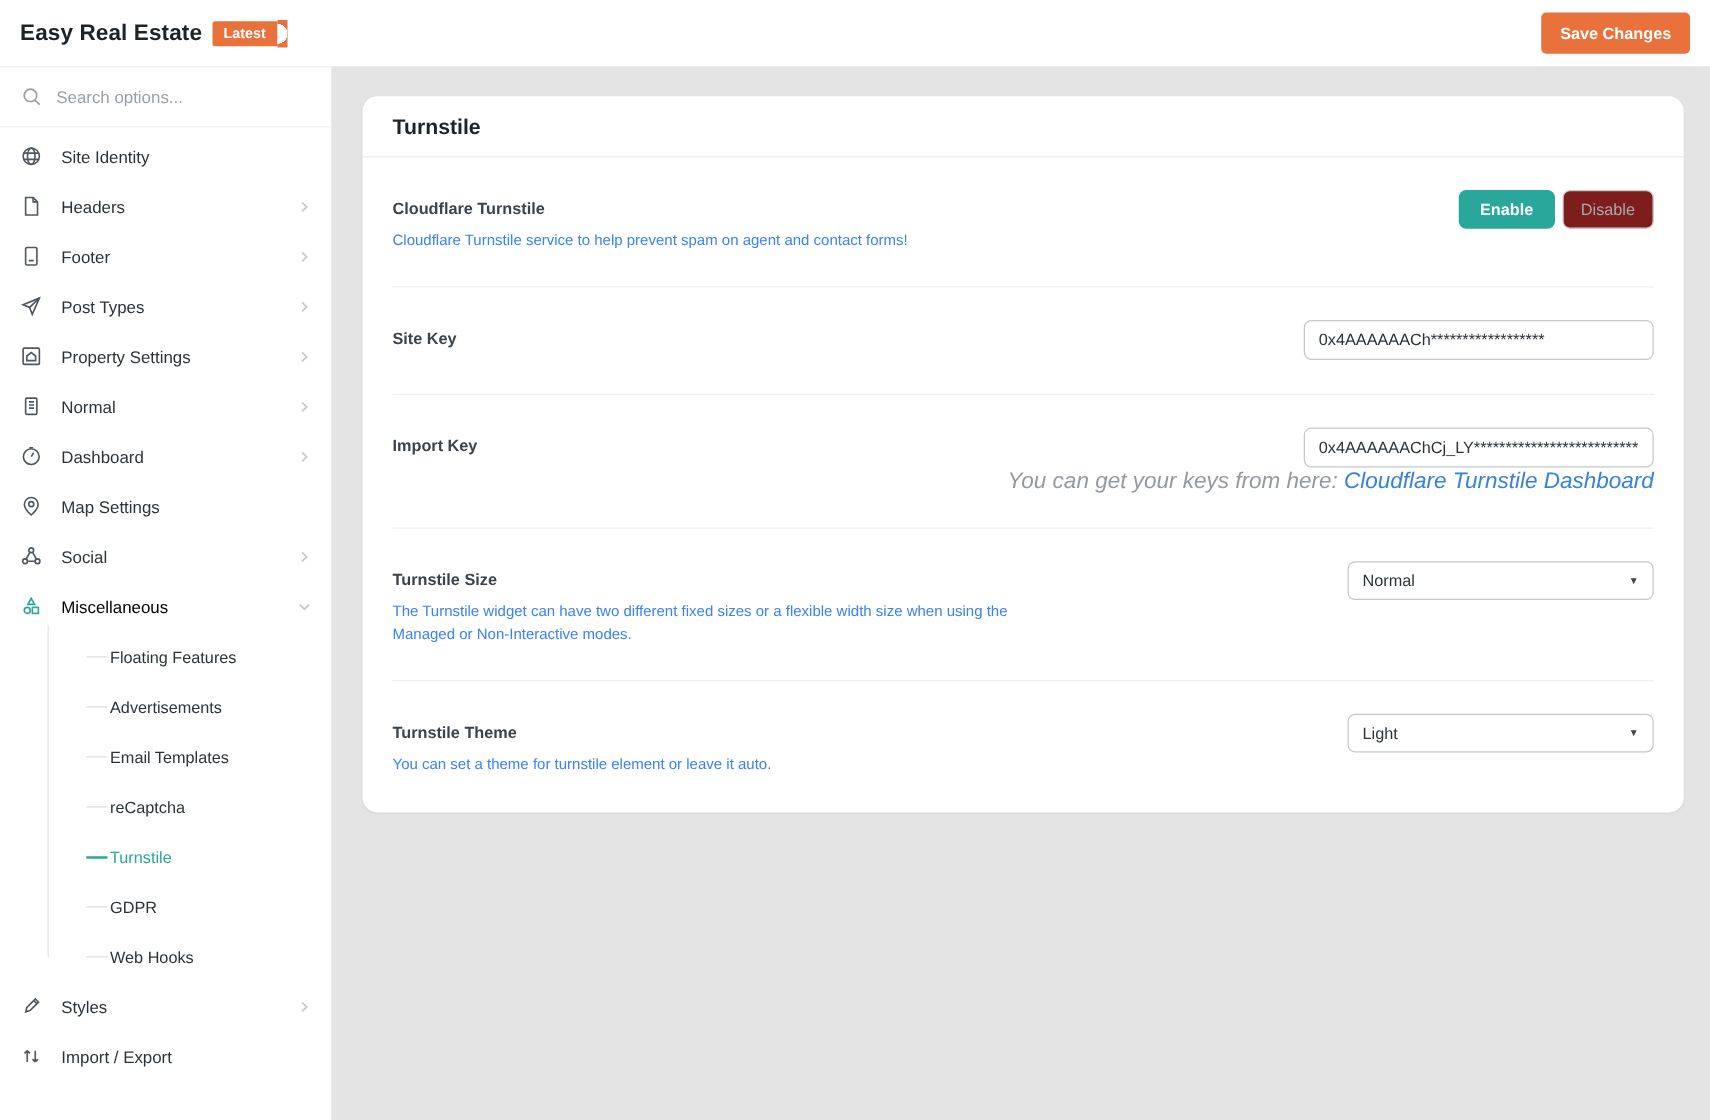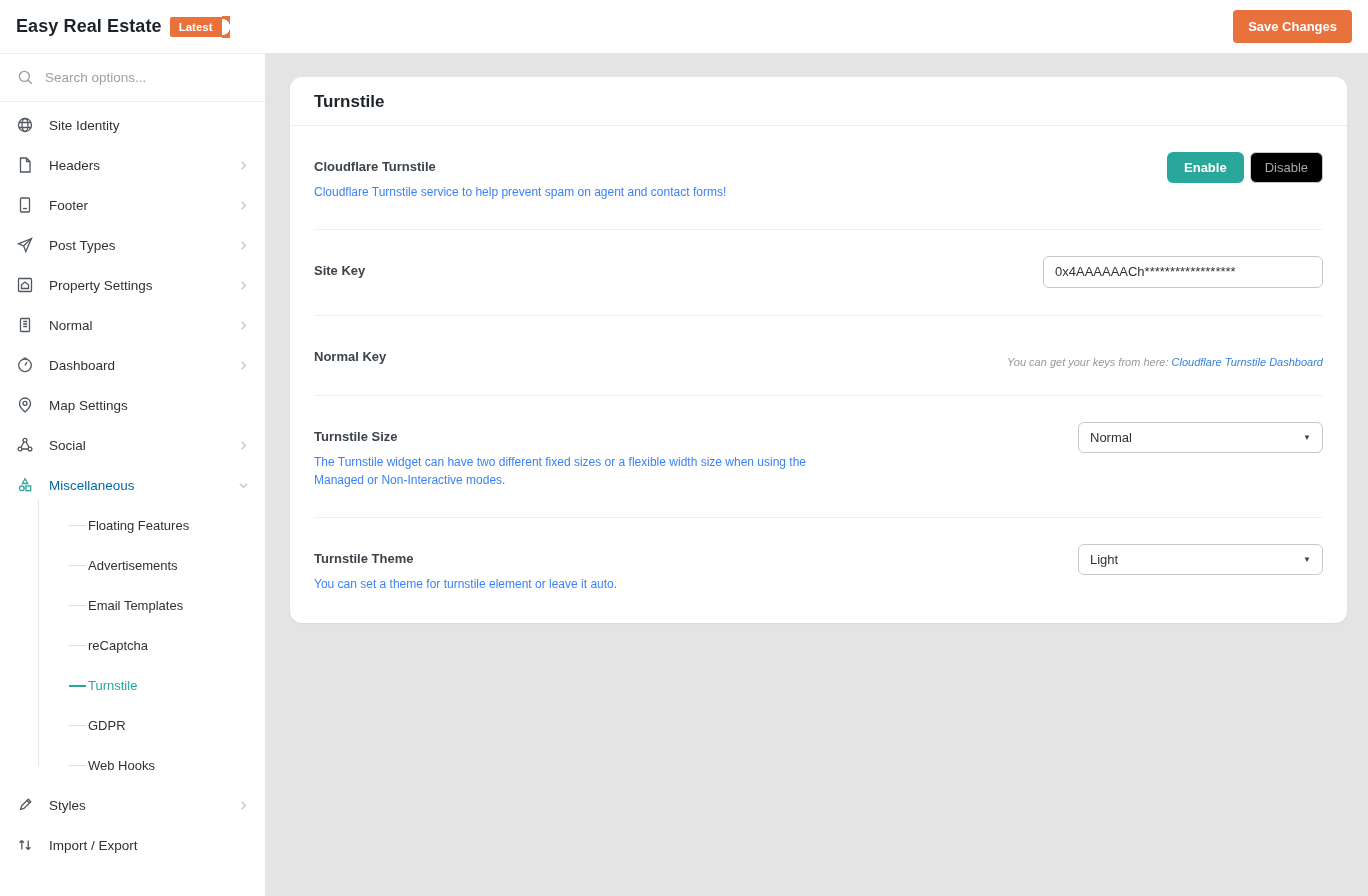--- a/index.html
+++ b/index.html
@@ -33,21 +33,21 @@
   .search-input { border:none; outline:none; width:100%; font-size:13.5px;
     font-family:inherit; color:#2c3338; }
   .search-input::placeholder { color:#9aa0a6; }
 
   .nav { padding-top:3px; }
   .nav-item { height:40px; display:flex; align-items:center; padding:0 16px;
     font-size:13.5px; color:#2c3338; cursor:pointer; }
   .nav-item .nicon { width:18px; height:18px; margin-right:15px; color:#50575e;
     display:flex; align-items:center; justify-content:center; flex-shrink:0; }
   .nav-item .chev { margin-left:auto; display:flex; color:#c5c9ce; }
-  .nav-item.active { color:#0369a1; }
+  .nav-item.active { color:#000000; }
   .nav-item.active .nicon { color:#2AA79B; }
 
   .submenu { position:relative;padding-left:31px; }
   .submenu::before { content:''; position:absolute; left:38px; top:-5px; bottom:19px;
     width:1px; background:#e3e5e8; }
   .sub-item { height:40px; display:flex; align-items:center; padding-left:57px;
     position:relative; font-size:13px; color:#2c3338; cursor:pointer; }
   .sub-item::before { content:''; position:absolute; left:38px; top:50%; width:17px;
     height:1px; background:#dcdee1; }
   .sub-item.active { color:#2AA79B; }
@@ -64,26 +64,26 @@
   .row:last-child { border-bottom:none; padding-bottom:30px; }
   .row-left { max-width:600px; }
   .row-label { font-size:13px; font-weight:700; color:#3c434a; }
   .row-desc { margin-top:9px; font-size:12px; color:#3b82f6; line-height:1.55;
     max-width:508px; }
   .row-right { display:flex; flex-direction:column; align-items:flex-end; margin-top:-7px; }
   .btn-group { display:flex; gap:6px; }
   .btn-enable { background:#2AA79B; color:#fff; border:none; border-radius:6px;
     height:31px; padding:0 17px; font-size:13px; font-weight:600; cursor:pointer;
     font-family:inherit; }
-  .btn-disable { background:#000000; color:#a7aaad; border:1px solid #c6c8cc;
+  .btn-disable { background:#7f1d1d; color:#a7aaad; border:1px solid #c6c8cc;
     border-radius:6px; height:31px; padding:0 14px; font-size:13px; cursor:pointer;
     font-family:inherit; }
   .text-input { width:280px; height:32px; border:1px solid #c6c8cc; border-radius:6px;
     padding:0 11px; font-size:13px; color:#2c3338; font-family:inherit; outline:none; }
-  .helper { margin-top:14px; font-size:11px; font-style:italic; color:#9499a0; }
+  .helper { font-size:18px; font-style:italic; color:#9499a0; }
   .helper a { color:#3582DB; font-style:italic; cursor:pointer; }
   .select-box { width:245px; height:31px; border:1px solid #c6c8cc; border-radius:6px;
     background:#fff; display:flex; align-items:center; justify-content:space-between;
     padding:0 11px; font-size:13px; color:#2c3338; cursor:pointer; }
   .caret { font-size:8px; color:#3c434a; }
 </style>
 </head>
 <body>
 
 <div class="topbar">
@@ -332,23 +332,24 @@
           <div class="row-left">
             <div class="row-label">Site Key</div>
           </div>
           <div class="row-right">
             <input class="text-input" type="text" value="0x4AAAAAACh******************" style="">
           </div>
         </div>
 
         <div class="row">
           <div class="row-left">
-            <div class="row-label">Normal Key</div>
-          </div>
-          <div class="row-right">
+            <div class="row-label">Import Key</div>
+          </div>
+          <div class="row-right">
+            <input class="text-input" type="text" value="0x4AAAAAAChCj_LY**************************" style="">
             <div class="helper"><span>You can get your keys from here: </span><a>Cloudflare Turnstile Dashboard</a></div>
           </div>
         </div>
 
         <div class="row">
           <div class="row-left">
             <div class="row-label">Turnstile Size</div>
             <div class="row-desc">The Turnstile widget can have two different fixed sizes or a flexible width size when using the Managed or Non-Interactive modes.</div>
           </div>
           <div class="row-right">

